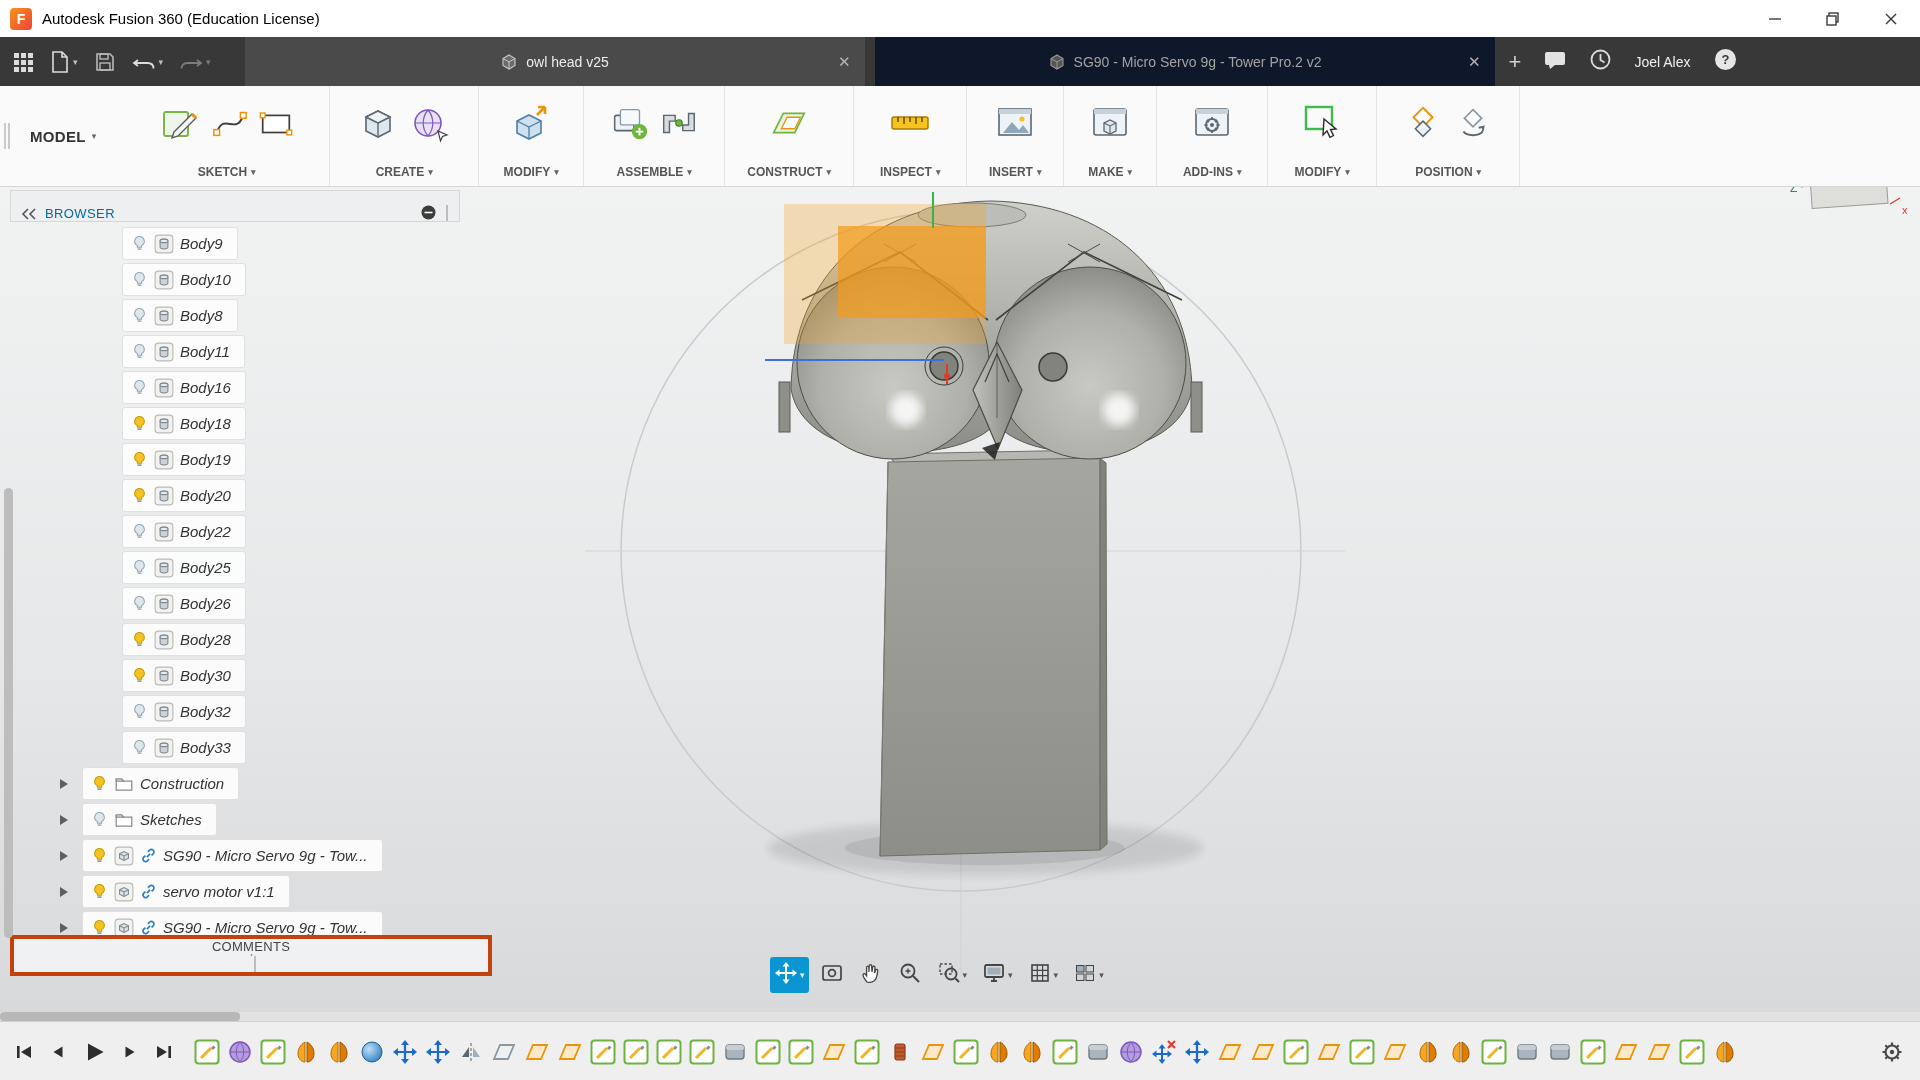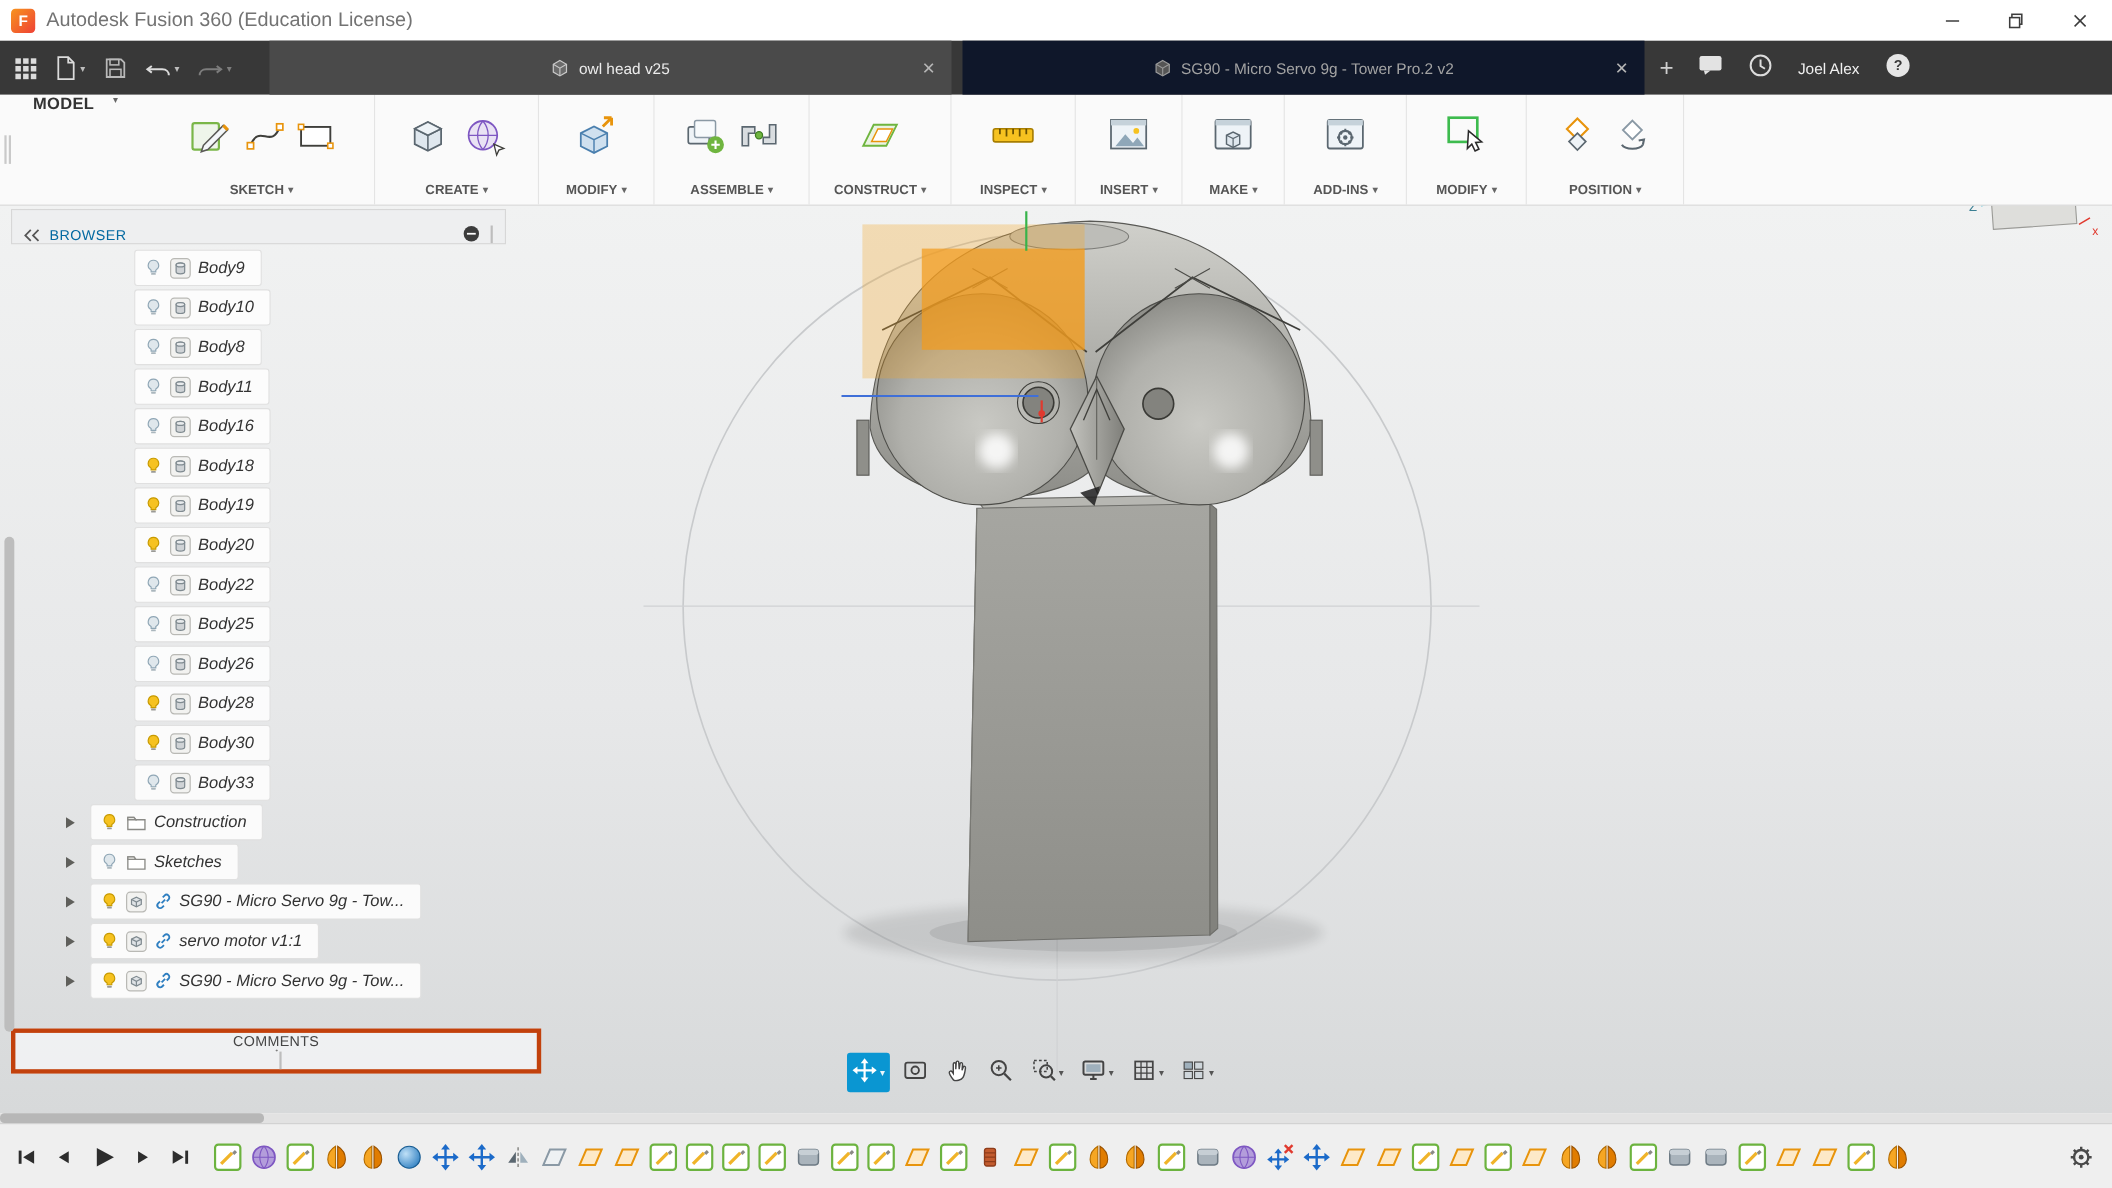--- a/index.html
+++ b/index.html
@@ -4,21 +4,21 @@
 <style>
   html,body{margin:0;padding:0;}
   body{width:1920px;height:1080px;overflow:hidden;position:relative;
        font-family:"Liberation Sans", sans-serif;background:#fff;-webkit-font-smoothing:antialiased;}
 
   
   .titlebar{position:absolute;top:0;left:0;width:100%;height:37px;background:#fff;display:flex;align-items:center;z-index:20;}
   .app-logo{width:22px;height:22px;border-radius:4px;margin:0 10px 0 10px;
             background:linear-gradient(135deg,#f7941e,#ef4136);display:flex;align-items:center;justify-content:center;
             color:#fff;font-weight:bold;font-size:14px;}
-  .app-title{font-size:18px;color:#737373;}
+  .app-title{font-size:15px;color:#000000;}
   .win-controls{position:absolute;right:0;top:0;height:37px;display:flex;}
   .win-btn{width:58px;height:37px;display:flex;align-items:center;justify-content:center;cursor:default;}
   .win-btn svg{stroke:#3c3c3c;fill:none;stroke-width:1.4;}
 
   
   .tabbar{position:absolute;top:37px;left:0;width:100%;height:49px;background:#383838;display:flex;align-items:center;z-index:20;}
   .tb-left{display:flex;align-items:center;gap:16px;padding-left:12px;}
   .tb-ic{display:flex;align-items:center;gap:3px;}
   .tb-ic svg{display:block;}
   .caret-w{font-size:9px;color:#bdbdbd;}
@@ -31,21 +31,21 @@
   .doc-tab.inactive .tab-label{color:#a3a3a3;}
   .tab-close{position:absolute;right:14px;color:#b5b5b5;font-size:15px;}
   .tb-right{display:flex;align-items:center;gap:22px;margin-left:14px;}
   .user-name{color:#f0f0f0;font-size:14px;white-space:nowrap;}
 
   
   .toolbar{position:absolute;top:86px;left:0;width:100%;height:100px;background:#fafafa;border-bottom:1px solid #d6d6d6;
            display:flex;align-items:stretch;z-index:19;}
   .tb-handle{width:14px;display:flex;align-items:center;justify-content:center;}
   .tb-handle i{display:block;width:2px;height:26px;background:#c9c9c9;margin:0 1px;}
-  .model-block{display:flex;padding:0 28px 0 16px;gap:17px;}
+  .model-block{display:flex;align-items:center;padding:0 28px 0 16px;gap:6px;}
   .model-label{font-size:15px;font-weight:bold;color:#333;letter-spacing:.3px;}
   .caret-d{font-size:9px;color:#666;}
   #toolbar-groups{display:flex;align-items:stretch;}
   .tb-group{display:flex;flex-direction:column;align-items:center;border-right:1px solid #e4e4e4;}
   .tb-icons{flex:1;display:flex;align-items:center;justify-content:center;gap:8px;padding-top:6px;}
   .tb-label{height:28px;display:flex;align-items:center;justify-content:center;gap:4px;font-size:12px;font-weight:bold;color:#555;}
 
   
   .canvas{position:absolute;top:186px;left:0;width:1920px;height:826px;
           background:linear-gradient(180deg,#f1f2f2 0%,#e7e8e9 55%,#d7d9da 100%);z-index:1;}
@@ -757,20 +757,38 @@
               <rect x="6" y="12.4" width="4" height="1.6" rx=".5" fill="#aab6bd"></rect>
             </svg>
           </span>
           <span class="br-icn">
             <svg viewBox="0 0 18 18" width="20" height="20">
               <rect x="1" y="1" width="16" height="16" rx="3" fill="#f2f2f0" stroke="#b9b9b5" stroke-width="1"></rect>
               <path d="M5.5 6.2c0-1 1.6-1.7 3.5-1.7s3.5.7 3.5 1.7v5.6c0 1-1.6 1.7-3.5 1.7s-3.5-.7-3.5-1.7Z" fill="#cfd3d6" stroke="#7f8a90" stroke-width="1"></path>
               <ellipse cx="9" cy="6.2" rx="3.5" ry="1.6" fill="#e8ebed" stroke="#7f8a90" stroke-width="1"></ellipse>
             </svg>
           </span>
+          <span class="br-label">Body32</span>
+        </span>
+      </div>
+      <div class="br-row body">
+        <span class="br-pill">
+          <span class="br-bulb">
+            <svg viewBox="0 0 16 16" width="17" height="17">
+              <path d="M8 1.5a4.4 4.4 0 0 0-2.6 8l.6.5v1.5h4V10l.6-.5A4.4 4.4 0 0 0 8 1.5Z" fill="#dfe7ec" stroke="#8fa6b5" stroke-width="1"></path>
+              <rect x="6" y="12.4" width="4" height="1.6" rx=".5" fill="#aab6bd"></rect>
+            </svg>
+          </span>
+          <span class="br-icn">
+            <svg viewBox="0 0 18 18" width="20" height="20">
+              <rect x="1" y="1" width="16" height="16" rx="3" fill="#f2f2f0" stroke="#b9b9b5" stroke-width="1"></rect>
+              <path d="M5.5 6.2c0-1 1.6-1.7 3.5-1.7s3.5.7 3.5 1.7v5.6c0 1-1.6 1.7-3.5 1.7s-3.5-.7-3.5-1.7Z" fill="#cfd3d6" stroke="#7f8a90" stroke-width="1"></path>
+              <ellipse cx="9" cy="6.2" rx="3.5" ry="1.6" fill="#e8ebed" stroke="#7f8a90" stroke-width="1"></ellipse>
+            </svg>
+          </span>
           <span class="br-label">Body33</span>
         </span>
       </div>
       <div class="br-row folder">
         <span class="br-arrow">
           <i></i>
         </span>
         <span class="br-pill">
           <span class="br-bulb">
             <svg viewBox="0 0 16 16" width="17" height="17">

